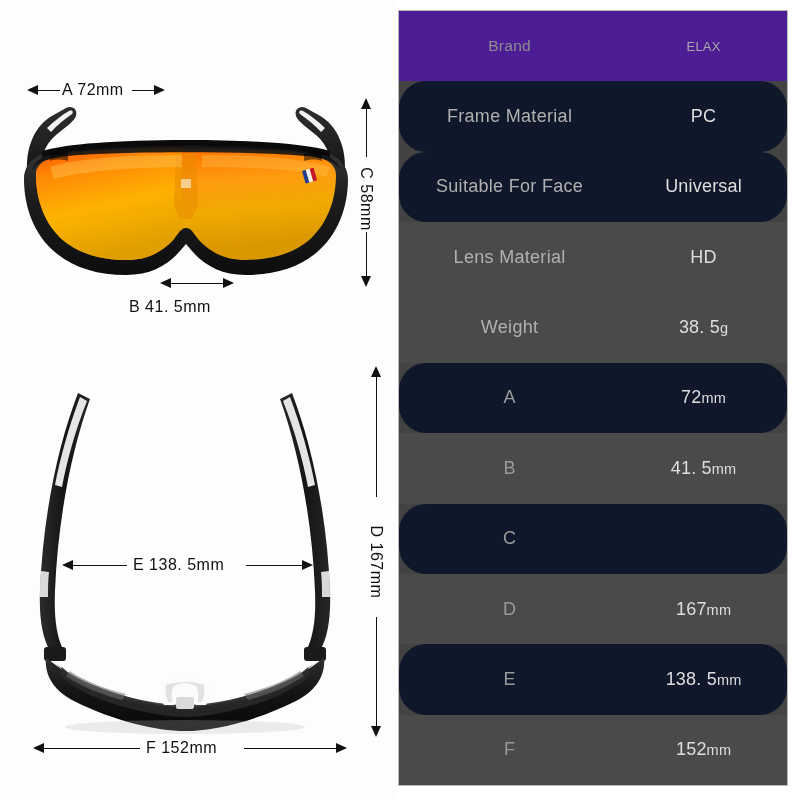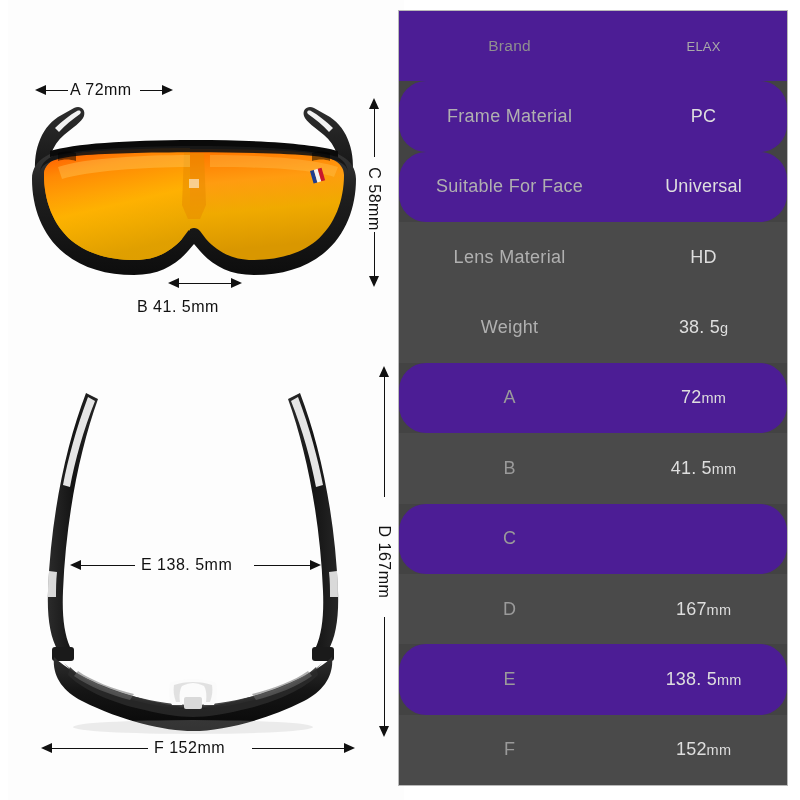--- a/index.html
+++ b/index.html
@@ -5,21 +5,21 @@
   * { box-sizing: border-box; margin: 0; padding: 0; }
   html, body {
     width: 800px; height: 800px;
     background: #ffffff;
     font-family: "Liberation Sans", sans-serif;
     overflow: hidden;
   }
   #root { position: relative; width: 800px; height: 800px; background: #fff; }
 
   
-  .diagram-panel { position: absolute; left: 8px; top: 0; width: 396px; height: 800px; background: #fdfdfd; }
+  .diagram-panel { position: absolute; left: 0; top: 0; width: 396px; height: 800px; background: #fdfdfd; }
 
   .dim-label { position: absolute; color: #111; font-size: 16px; letter-spacing: .5px; white-space: nowrap; font-family: "Liberation Sans", sans-serif; }
 
   .vlabel { transform-origin: center center; transform: rotate(90deg); }
 
   .line-h { position: absolute; height: 0; border-top: 1.6px solid #111; }
   .line-v { position: absolute; width: 0; border-left: 1.6px solid #111; }
 
   .arrow { position: absolute; width: 0; height: 0; }
   .arrow.left  { border-top: 5px solid transparent; border-bottom: 5px solid transparent; border-right: 11px solid #111; }
@@ -33,21 +33,21 @@
   .spec-table {
     position: absolute; left: 398px; top: 10px;
     width: 390px; height: 776px;
     background: #434343;
     border: 1px solid #b9b9b9;
     display: flex; flex-direction: column;
     overflow: hidden;
   }
   .spec-row { display: flex; align-items: center; width: 100%; flex: 1 1 0; min-height: 0; }
   .spec-row.odd  { background: #4a4a4a; }
-  .spec-row.even { background: #4c1d95; border-radius: 27px; }
+  .spec-row.even { background: #0f172a; border-radius: 27px; }
   .spec-row.first { background: #4c1d95; }
 
   .spec-label {
     width: 57%; text-align: center;
     color: #b0b0b0; font-size: 18px; letter-spacing: .3px;
     font-family: "Liberation Sans", sans-serif;
   }
   .spec-value {
     width: 43%; text-align: center;
     color: #dedede; font-size: 18px; letter-spacing: .2px;

